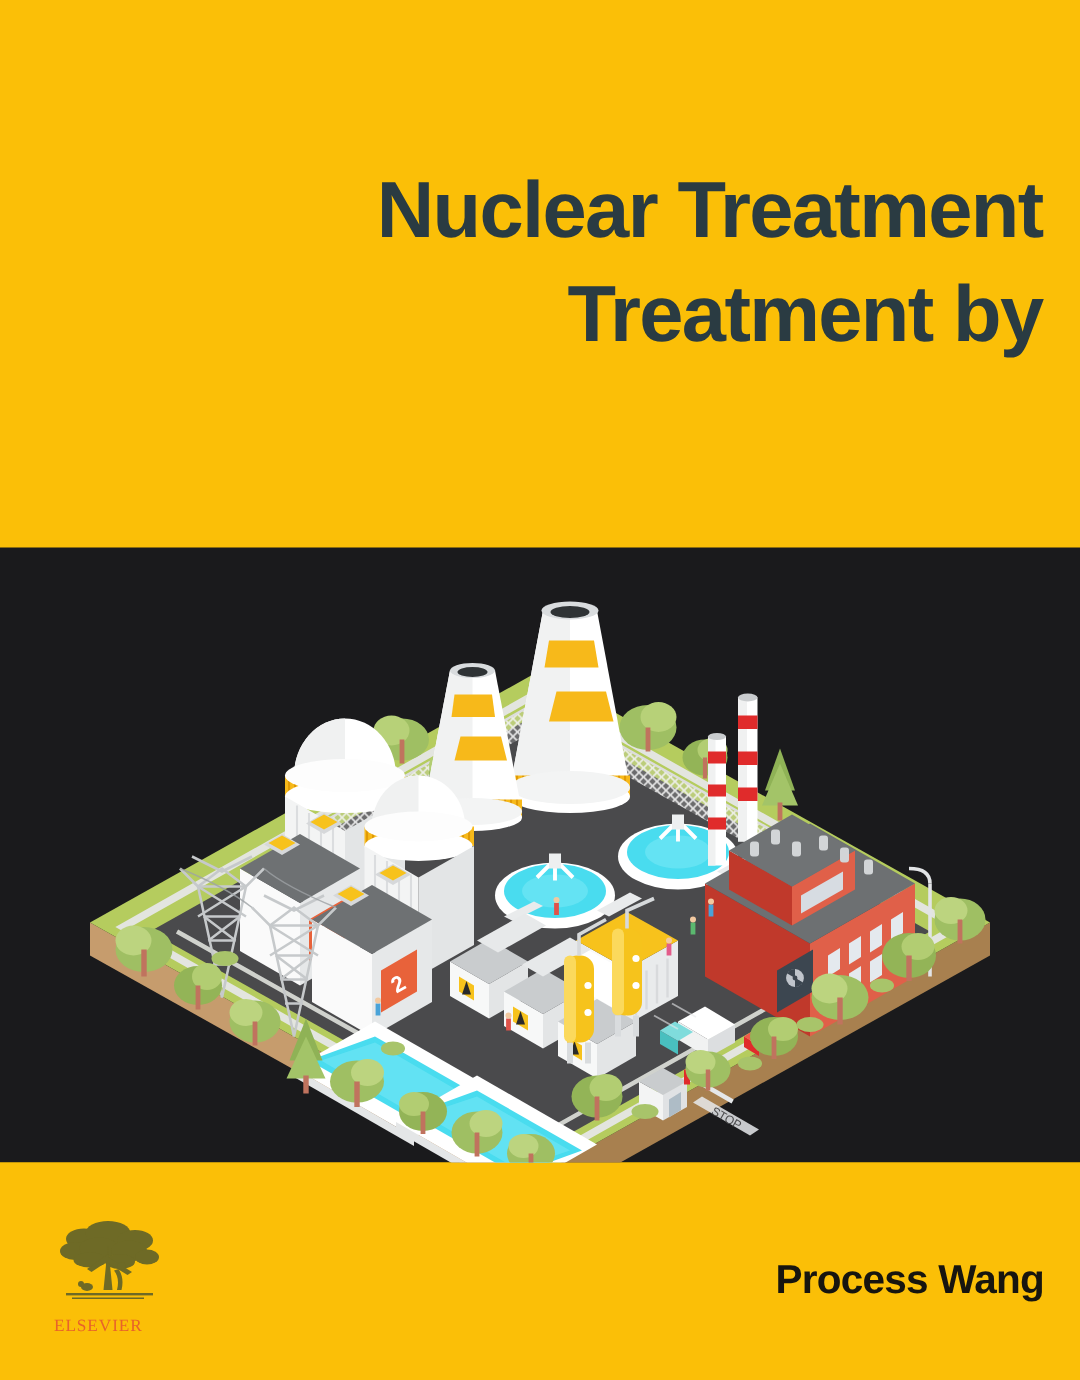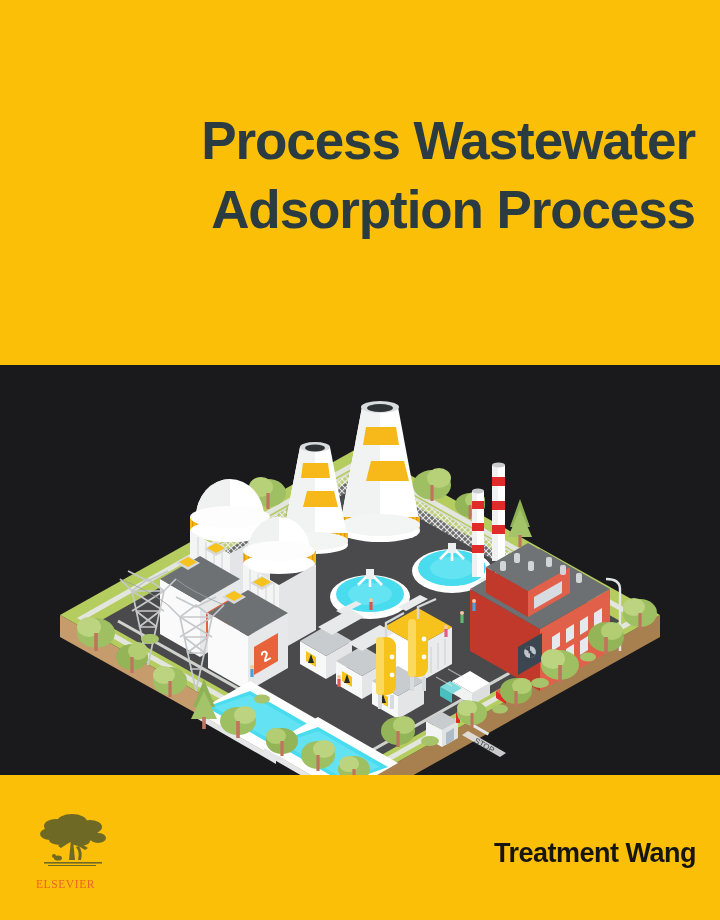--- a/index.html
+++ b/index.html
@@ -47,22 +47,22 @@
 </head>
 <body>
 
 <div class="cover">
 
   <div class="band-top"></div>
   <div class="band-mid"></div>
   <div class="band-bot"></div>
 
   <div class="title-block">
-    <span class="ln">Process Wastewater</span>
-    <span class="ln">Adsorption Process</span>
+    <span class="ln">Nuclear Treatment</span>
+    <span class="ln">Treatment by</span>
   </div>
 
   <div class="illus">
     <svg width="720" height="410" viewBox="0 0 720 410" xmlns="http://www.w3.org/2000/svg">
       <defs>
 
         <pattern id="fencePat" width="6" height="6" patternUnits="userSpaceOnUse">
           <rect width="6" height="6" fill="#CFCFCF" opacity="0.25"></rect>
           <path d="M0 0 L6 6 M6 0 L0 6" stroke="#F2F2F2" stroke-width="1.1" opacity="0.9"></path>
         </pattern>
@@ -568,15 +568,15 @@
         <ellipse cx="22" cy="46" rx="4" ry="2.6"></ellipse>
         <circle cx="18" cy="44" r="2"></circle>
 
         <rect x="8" y="50" width="58" height="1.6"></rect>
         <rect x="12" y="53" width="48" height="1"></rect>
       </g>
     </svg>
     <div class="els-word">ELSEVIER</div>
   </div>
 
-  <div class="author">Treatment Wang</div>
+  <div class="author">Process Wang</div>
 
 </div>
 
 </body></html>

